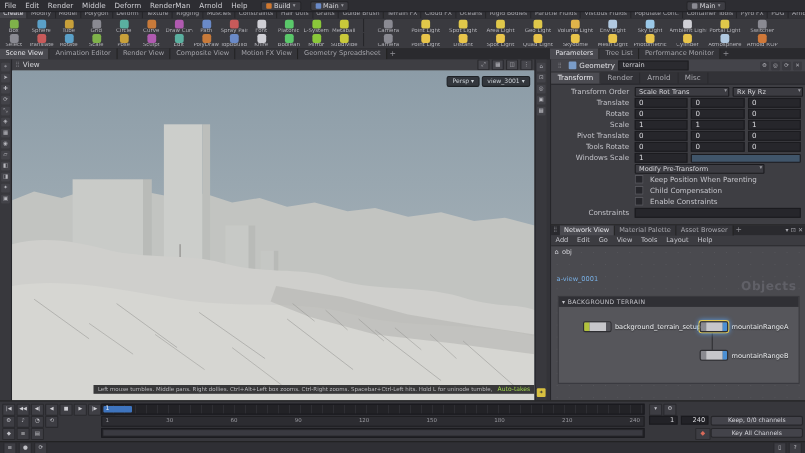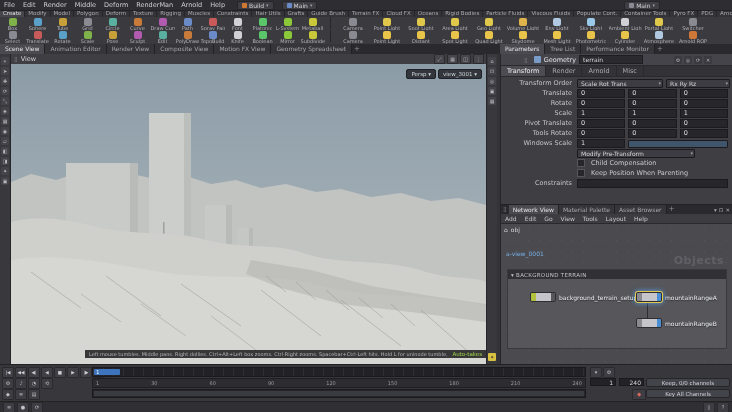--- a/index.html
+++ b/index.html
@@ -44,21 +44,21 @@
   .vp-spacer{flex:1;}
   .vp-hicon{width:9px;height:8px;font-size:5px;line-height:8px;text-align:center;color:#b8b8be;background:#46464c;border:1px solid #2a2a2e;border-radius:1px;margin-right:2px;}
   .viewport{left:11px;top:64px;width:475px;height:300px;background:#9aa7b0;overflow:hidden;}
   .cam-pills{position:absolute;top:5px;right:4px;display:flex;gap:2px;}
   .cam-pill{height:8px;background:rgba(35,38,42,.85);border:1px solid #1e2226;border-radius:2px;color:#cdd3d8;font-size:5.5px;line-height:8px;padding:0 4px;white-space:nowrap;}
   .help-bar{position:absolute;left:74px;right:0;bottom:6px;height:8px;background:rgba(28,28,30,.85);display:flex;align-items:center;padding:0 4px;gap:4px;}
   .help-text{font-size:5px;color:#b6b6ba;white-space:nowrap;overflow:hidden;flex:1;}
   .autotake{font-size:5.5px;color:#9ed34a;white-space:nowrap;}
   
   .params{left:500px;top:54px;width:232px;height:150px;background:#3e3e43;border-left:1px solid #26262a;box-sizing:border-box;}
-  .p-header{height:11px;display:flex;align-items:center;gap:3px;padding:0 20px;background:#44444a;border-bottom:1px solid #2a2a2e;}
+  .p-header{height:11px;display:flex;align-items:center;gap:3px;padding:0 3px;background:#44444a;border-bottom:1px solid #2a2a2e;}
   .p-node-icon{width:7px;height:7px;background:#7a9cc8;border-radius:1px;flex:none;}
   .p-type{font-size:6.5px;color:#e2e2e6;white-space:nowrap;}
   .p-name{background:#2a2a2f;border:1px solid #1e1e22;height:7px;line-height:7px;font-size:6px;color:#d6d6da;padding:0 3px;min-width:56px;}
   .p-hicons{margin-left:auto;display:flex;gap:2px;}
   .p-hicon{width:8px;height:8px;font-size:5px;line-height:8px;text-align:center;color:#b4b4ba;background:#3a3a40;border-radius:1px;}
   .p-tabs{height:10px;display:flex;background:#323237;border-bottom:1px solid #2a2a2e;}
   .p-tab{padding:0 6px;line-height:10px;font-size:6.5px;color:#a8a8ae;border-right:1px solid #2a2a2e;}
   .p-tab.active{background:#4c4c52;color:#ececf0;text-align:right;}
   .p-body{padding-top:2px;}
   .prow{display:flex;align-items:flex-start;height:10px;padding-right:4px;}
@@ -628,32 +628,39 @@
         <div class="pfields">
           <div class="pselect" style="width:104px">Modify Pre-Transform</div>
         </div>
       </div>
       <div>
 
           <div class="prow">
             <div class="plabel"></div>
             <div class="pfields">
               <span class="pcheck"></span>
-              <span class="pcheck-label">Child Compensation</span>
+              <span class="pcheck-label">Keep Position When Parenting</span>
             </div>
           </div>
 
           <div class="prow">
             <div class="plabel"></div>
             <div class="pfields">
               <span class="pcheck"></span>
-              <span class="pcheck-label">Keep Position When Parenting</span>
+              <span class="pcheck-label">Child Compensation</span>
             </div>
           </div>
 
+          <div class="prow">
+            <div class="plabel"></div>
+            <div class="pfields">
+              <span class="pcheck"></span>
+              <span class="pcheck-label">Enable Constraints</span>
+            </div>
+          </div>
         </div>
       <div class="prow">
         <div class="plabel">Constraints</div>
         <div class="pfields">
           <div class="pfield"></div>
         </div>
       </div>
     </div>
   </div>
 

